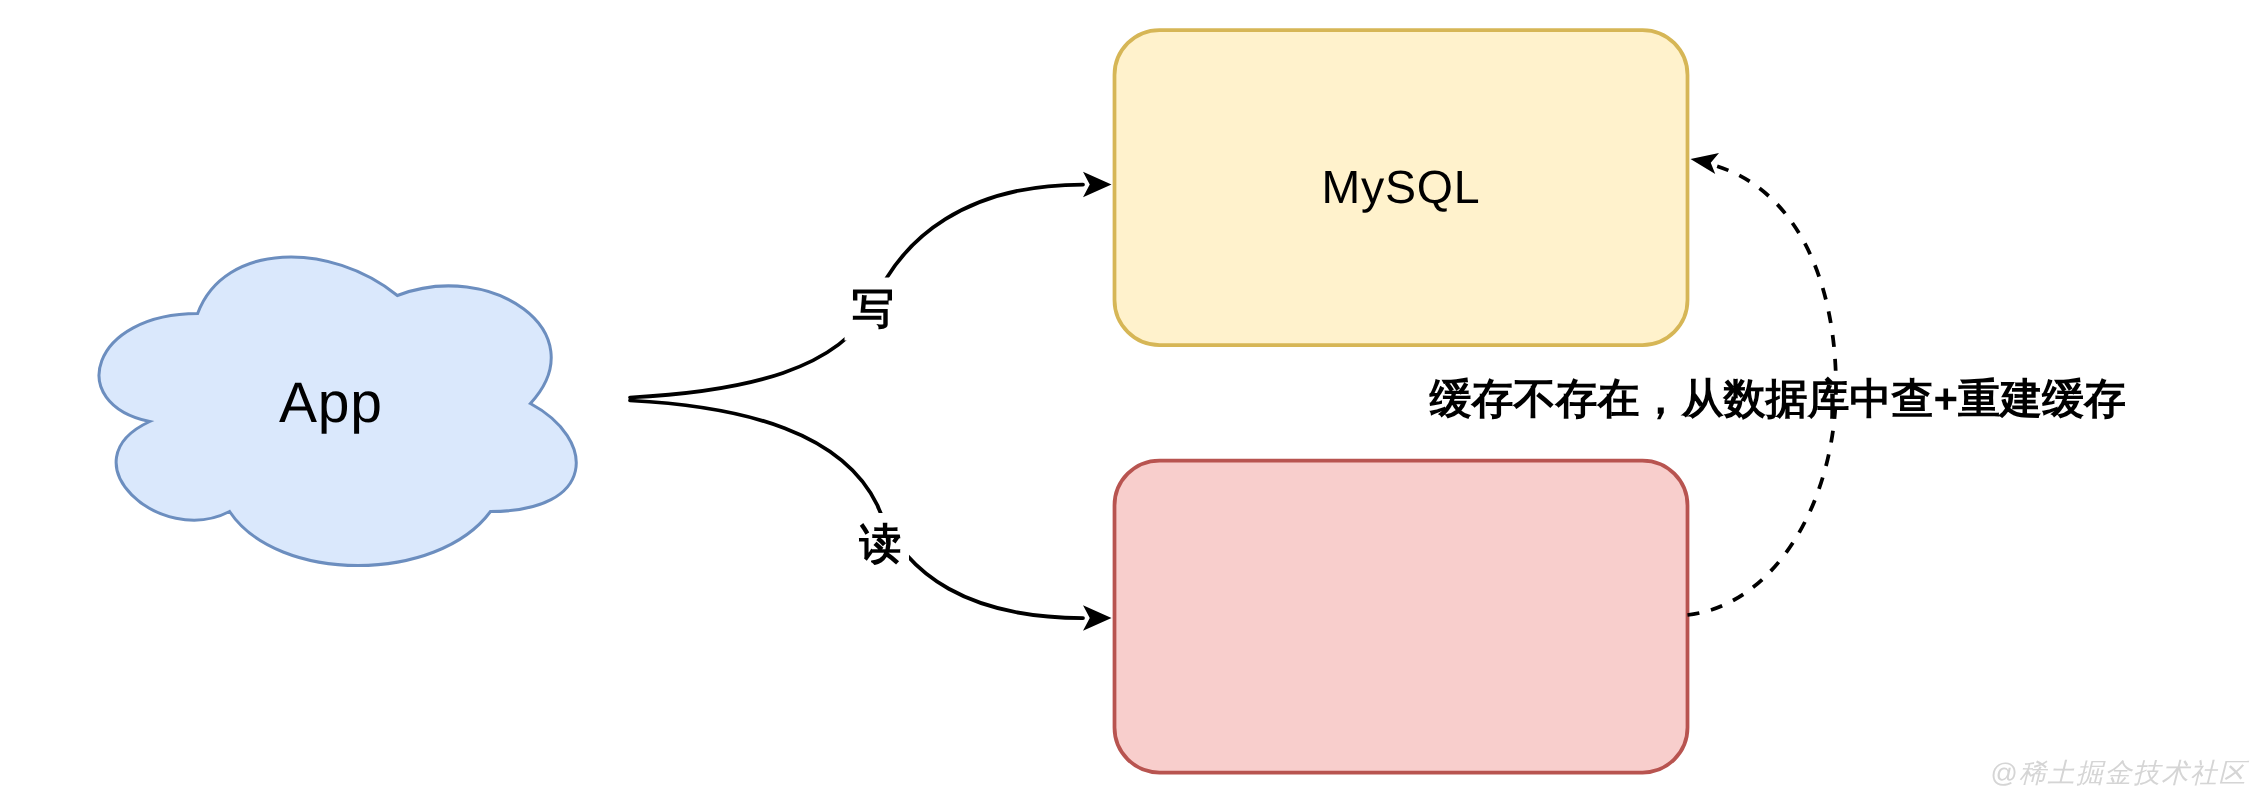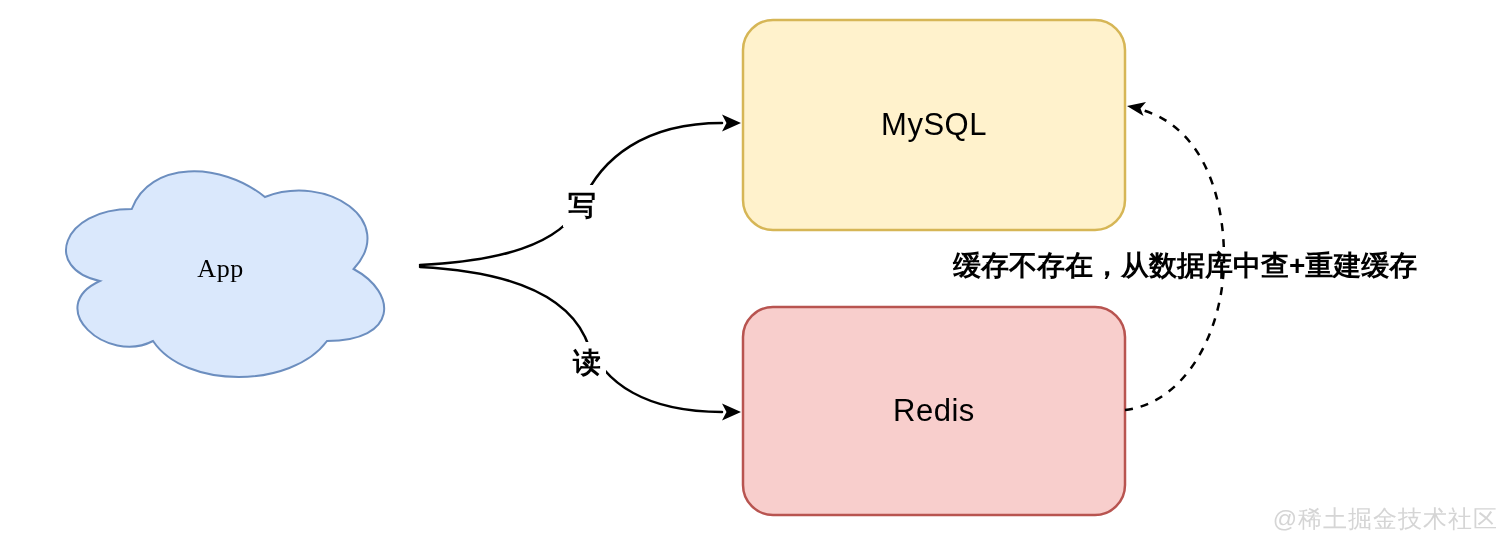--- a/index.html
+++ b/index.html
@@ -25,21 +25,21 @@
     white-space: nowrap;
   }
   .node-label {
     display: flex;
     align-items: center;
     justify-content: center;
     font-size: 31px;
     font-weight: 500;
     letter-spacing: 0.5px;
   }
-  #app-label    { left: 43px;  top: 149px; width: 355px; height: 240px; font-size: 26px; font-family: Liberation Serif, serif; }
+  #app-label    { left: 43px;  top: 149px; width: 355px; height: 240px; font-size: 38px; }
   #mysql-label  { left: 743px; top: 20px;  width: 382px; height: 210px; }
   #redis-label  { left: 743px; top: 307px; width: 382px; height: 208px; }
   .edge-label {
     font-size: 28px;
     font-weight: 600;
     background: #ffffff;
     padding: 2px 5px;
     transform: translate(-50%, -50%);
   }
   #write-label { left: 582px; top: 206px; }
@@ -48,24 +48,25 @@
     left: 953px;
     top: 266px;
     transform: translateY(-50%);
     font-size: 28px;
     font-weight: 600;
     letter-spacing: 0px;
   }
   #watermark {
     right: 14px;
     top: 503px;
-    font-size: 24px;
+    font-size: 18px;
     font-weight: 400;
     color: #d5d5d5;
     letter-spacing: 1px;
+    font-style: italic;
   }
 </style>
 </head>
 <body>
 
 <div id="canvas" style="background: rgb(255, 255, 255);">
 
   <svg id="diagram-svg" width="1512" height="539" viewBox="0 0 1512 539">
 
     <g transform="translate(43,149)">
@@ -90,21 +91,20 @@
     <path d="M 741 412 L 722 403.5 L 726.5 412 L 722 420.5 Z" fill="#000000"></path>
 
     <path fill="none" stroke-width="2.5" stroke-linecap="butt" stroke-dasharray="8 8" d="M 1125 410 C 1185 403, 1224 332, 1224 258 C 1224 188, 1198 126, 1142 110" stroke="#000000"></path>
     <path d="M 1127 106 L 1146 102 L 1140.5 108.5 L 1143.5 116 Z" fill="#000000"></path>
   </svg>
 
   <div class="label node-label" id="app-label">App</div>
 
   <div class="label node-label" id="mysql-label">MySQL</div>
 
-  <div class="label node-label" id="redis-label">Redis</div>
 
   <div class="label edge-label" id="write-label">写</div>
 
   <div class="label edge-label" id="read-label">读</div>
 
   <div class="label" id="annotation">缓存不存在，从数据库中查+重建缓存</div>
 
   <div class="label" id="watermark" style="color: rgb(213, 213, 213);">@稀土掘金技术社区</div>
 
 </div>

